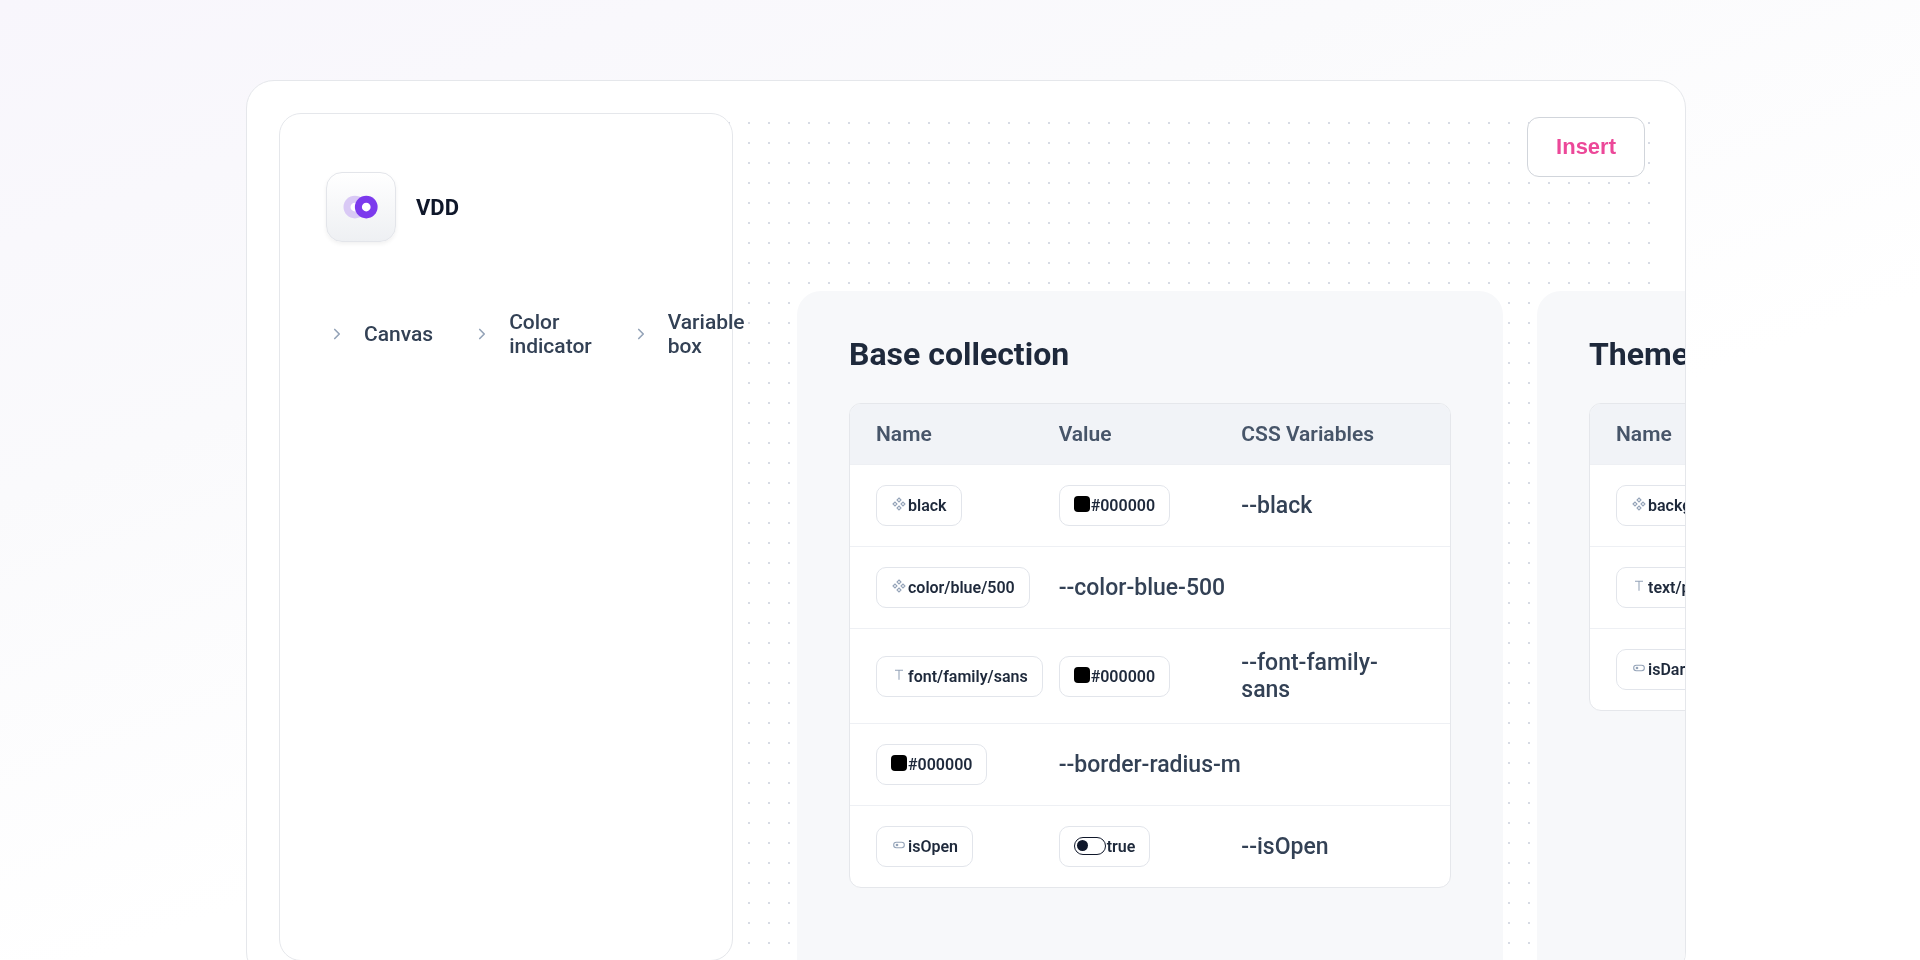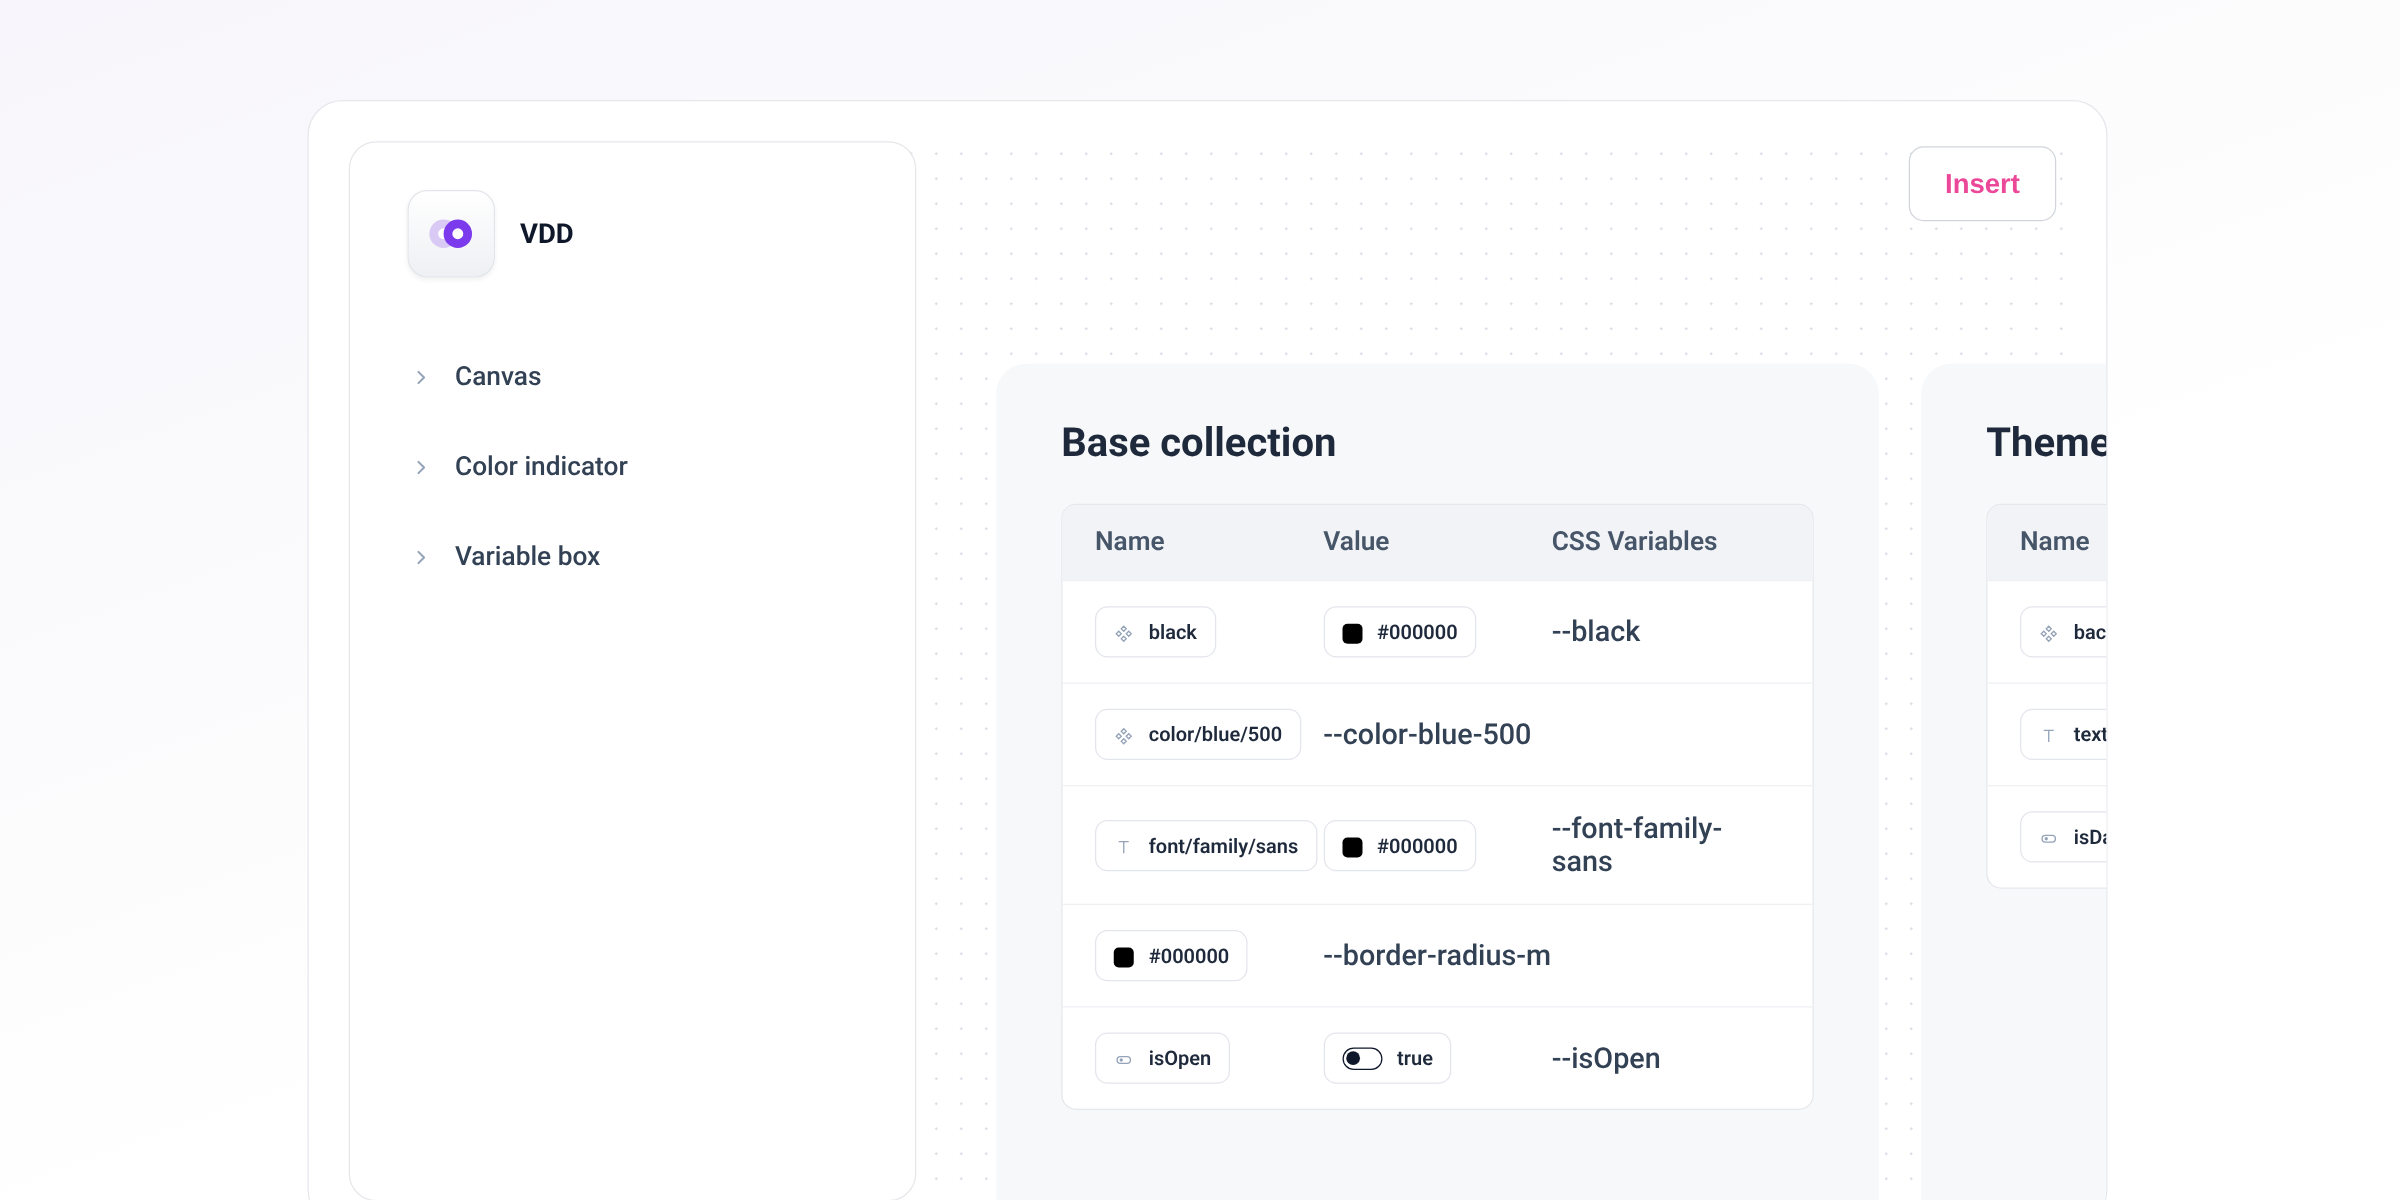--- a/index.html
+++ b/index.html
@@ -33,21 +33,21 @@
 }
 .sidebar {
   position: absolute;
   left: 32px;
   top: 32px;
   width: 454px;
   height: 848px;
   background: #ffffff;
   border: 1px solid #e5e7eb;
   border-radius: 22px;
-  padding: 38px 30px;
+  padding: 58px 30px;
   z-index: 2;
 }
 .app-header {
   display: flex;
   align-items: center;
   gap: 20px;
   padding-left: 16px;
 }
 .app-icon {
   width: 70px;
@@ -55,21 +55,21 @@
   border-radius: 16px;
   background: linear-gradient(180deg, #ffffff, #eef0f3);
   border: 1px solid #e3e5ea;
   box-shadow: 0 2px 4px rgba(0,0,0,0.06), inset 0 1px 0 rgba(255,255,255,0.9);
   display: flex;
   align-items: center;
   justify-content: center;
 }
 .app-icon svg { width: 42px; height: 42px; }
 .app-name { font-size: 22px; font-weight: 700; color: #0f172a; }
-.nav { margin-top: 46px; display: flex; flex-direction: column; gap: 4px; }
+.nav { margin-top: 46px; display: flex; flex-direction: row; gap: 4px; }
 .nav-item {
   display: flex;
   align-items: center;
   gap: 18px;
   padding: 22px 18px;
   border-radius: 12px;
   cursor: pointer;
   color: #334155;
   font-size: 21px;
   font-weight: 500;
@@ -140,22 +140,22 @@
 .tbl-row {
   display: grid;
   grid-template-columns: 1fr 1fr 1fr;
   padding: 20px 26px;
   border-top: 1px solid #eef0f4;
   align-items: center;
 }
 .panel2 .tbl-row { grid-template-columns: 1fr; }
 .chip {
   display: inline-flex;
-  align-items: flex-end;
-  gap: 12px;
+  align-items: flex-start;
+  gap: 1px;
   border: 1px solid #e2e5eb;
   border-radius: 10px;
   padding: 10px 14px;
   font-size: 16px;
   font-weight: 600;
   color: #1e293b;
   background: #ffffff;
   white-space: nowrap;
   max-width: 100%;
   overflow: hidden;

